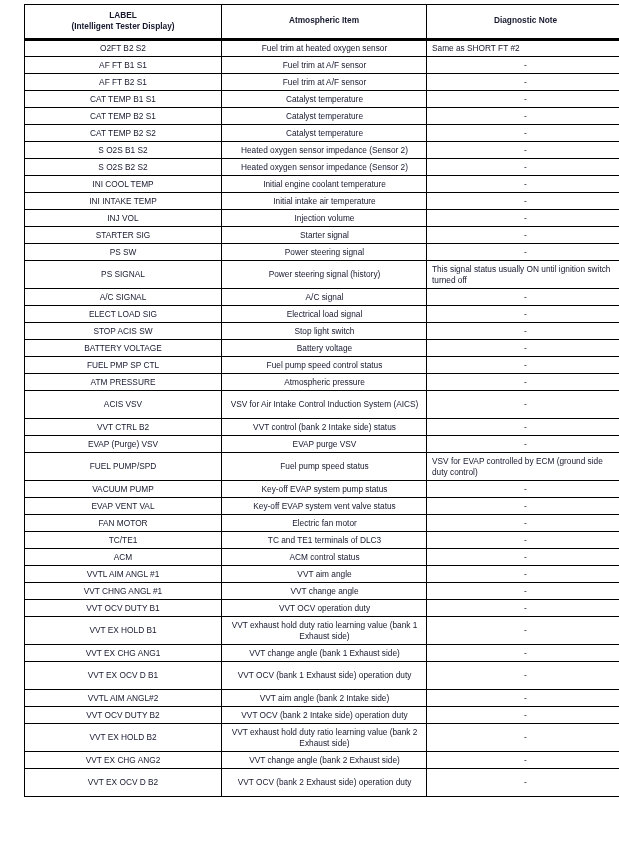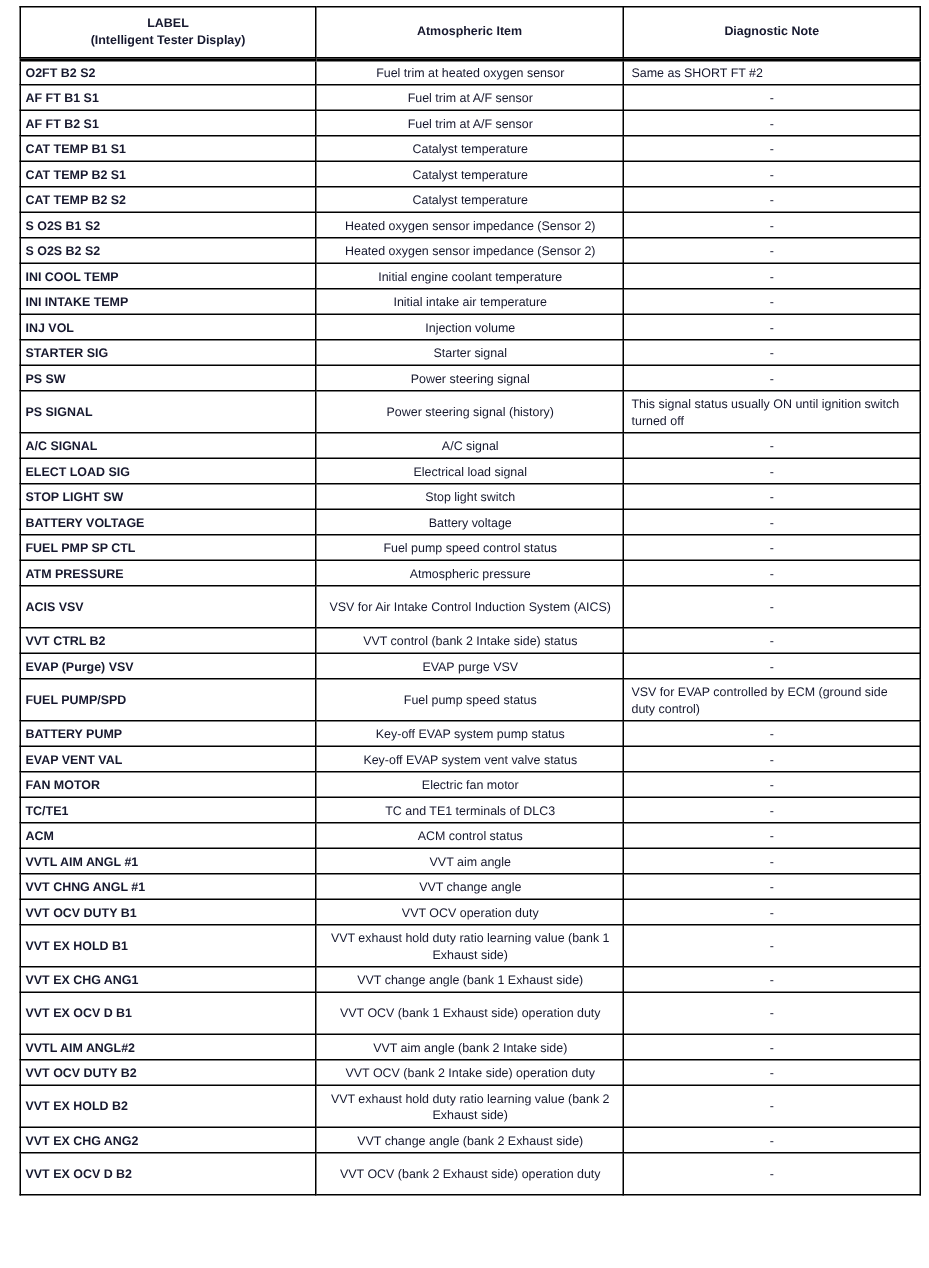--- a/index.html
+++ b/index.html
@@ -12,21 +12,21 @@
     height: 845px;
     font-family: "Liberation Sans", sans-serif;
     color: #1a1a2e;
     -webkit-font-smoothing: antialiased;
   }
   #page {
     position: relative;
     width: 619px;
     height: 650px;
     box-sizing: border-box;
-    padding: 4px 11px 6px 13px;
+    padding: 4px 11px 6px 24px;
   }
   table.spec {
     width: 100%;
     border-collapse: collapse;
     table-layout: fixed;
     border: 1px solid #000000;
   }
   table.spec col.c-label  { width: 197px; }
   table.spec col.c-item   { width: 205px; }
   table.spec col.c-note   { width: 198px; }
@@ -51,22 +51,22 @@
     height: 30px;
   }
   
   thead::after {
     content: "";
   }
   tbody tr.first-body td {
     border-top: 2px solid #000000;
   }
   td.label-cell {
+    text-align: center;
     padding: 2px 3px;
-    font-weight: bold;
   }
   td.item-cell {
     text-align: center;
     padding: 2px 4px 2px 5px;
   }
   td.note-cell {
     text-align: left;
     padding: 2px 4px 2px 5px;
   }
   td.note-cell.dash {
@@ -173,21 +173,21 @@
           <td class="label-cell">A/C SIGNAL</td>
           <td class="item-cell">A/C signal</td>
           <td class="note-cell dash">-</td>
         </tr>
         <tr>
           <td class="label-cell">ELECT LOAD SIG</td>
           <td class="item-cell">Electrical load signal</td>
           <td class="note-cell dash">-</td>
         </tr>
         <tr>
-          <td class="label-cell">STOP LIGHT SW</td>
+          <td class="label-cell">STOP ACIS SW</td>
           <td class="item-cell">Stop light switch</td>
           <td class="note-cell dash">-</td>
         </tr>
         <tr>
           <td class="label-cell">BATTERY VOLTAGE</td>
           <td class="item-cell">Battery voltage</td>
           <td class="note-cell dash">-</td>
         </tr>
         <tr>
           <td class="label-cell">FUEL PMP SP CTL</td>
@@ -213,21 +213,21 @@
           <td class="label-cell">EVAP (Purge) VSV</td>
           <td class="item-cell">EVAP purge VSV</td>
           <td class="note-cell dash">-</td>
         </tr>
         <tr class="tall">
           <td class="label-cell">FUEL PUMP/SPD</td>
           <td class="item-cell">Fuel pump speed status</td>
           <td class="note-cell">VSV for EVAP controlled by ECM (ground side duty control)</td>
         </tr>
         <tr>
-          <td class="label-cell">BATTERY PUMP</td>
+          <td class="label-cell">VACUUM PUMP</td>
           <td class="item-cell">Key-off EVAP system pump status</td>
           <td class="note-cell dash">-</td>
         </tr>
         <tr>
           <td class="label-cell">EVAP VENT VAL</td>
           <td class="item-cell">Key-off EVAP system vent valve status</td>
           <td class="note-cell dash">-</td>
         </tr>
         <tr>
           <td class="label-cell">FAN MOTOR</td>

